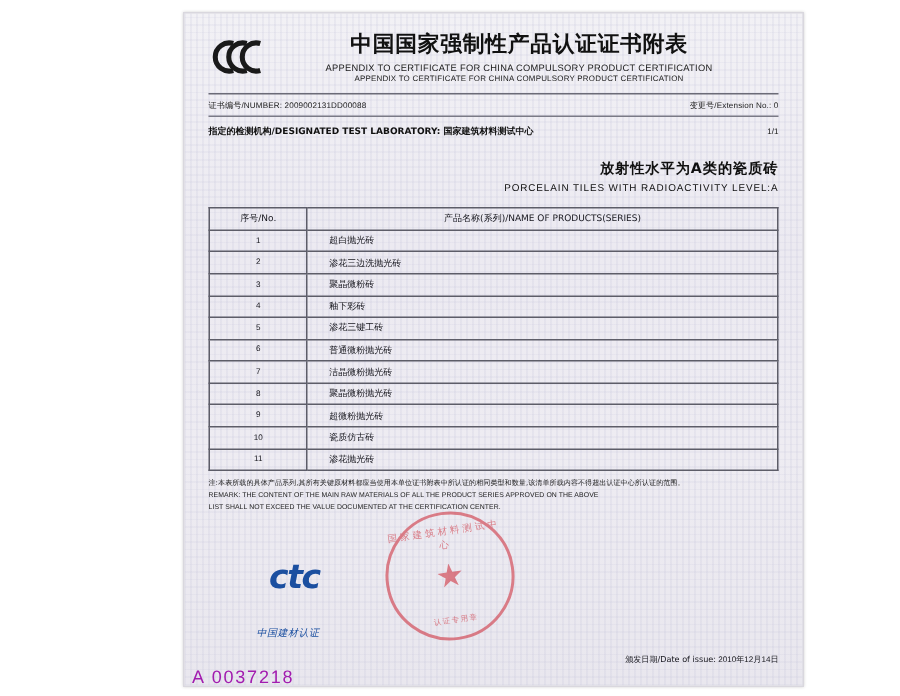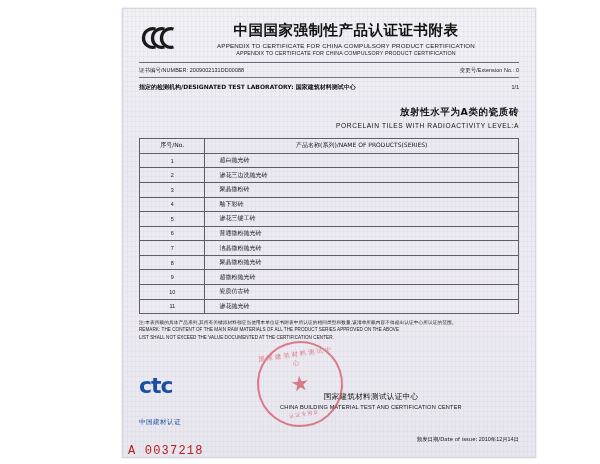--- a/index.html
+++ b/index.html
@@ -187,21 +187,22 @@
   }
   .footer-main {
     display: flex;
     align-items: center;
     gap: 10px;
     position: relative;
   }
   .ctc-logo {
     flex: 0 0 auto;
     width: 74px;
-    text-align: left;
+    text-align: right;
+    font-style: italic;
   }
   .ctc-logo .mark {
     font-family: "DejaVu Sans", sans-serif;
     font-size: 22px;
     font-weight: bold;
     color: #1b4fa0;
     letter-spacing: -1px;
     line-height: 1;
   }
   .ctc-logo .sub {
@@ -287,22 +288,22 @@
     text-align: right;
     font-size: 5.4px;
     color: #15151c;
   }
   .issue-row .cn { font-family: "DejaVu Sans", sans-serif; }
   
   .serial {
     position: absolute;
     left: 128px;
     bottom: 6px;
-    color: #b91c1c;
-    font-family: Liberation Mono, monospace;
+    color: #a21caf;
+    font-family: Liberation Sans, sans-serif;
     font-size: 12px;
     letter-spacing: 1.2px;
   }
 </style>
 </head>
 <body>
 
 <div id="page">
   <div id="sheet">
 
@@ -413,24 +414,20 @@
       </div>
 
     </div>
 
     <div class="footer">
       <div class="footer-main">
         <div class="ctc-logo">
           <div class="mark">ctc</div>
           <div class="sub">中国建材认证</div>
         </div>
-        <div class="ctc-center">
-          <div class="cn">国家建筑材料测试认证中心</div>
-          <div class="en">CHINA BUILDING MATERIAL TEST AND CERTIFICATION CENTER</div>
-        </div>
         <div class="seal">
           <div class="seal-text">
             <div class="seal-arc">国家建筑材料测试中心</div>
             <div class="seal-bottom">认证专用章</div>
           </div>
         </div>
       </div>
       <div class="issue-row">
         <span class="cn">颁发日期/Date of issue:</span>
         <span>2010年12月14日</span>

